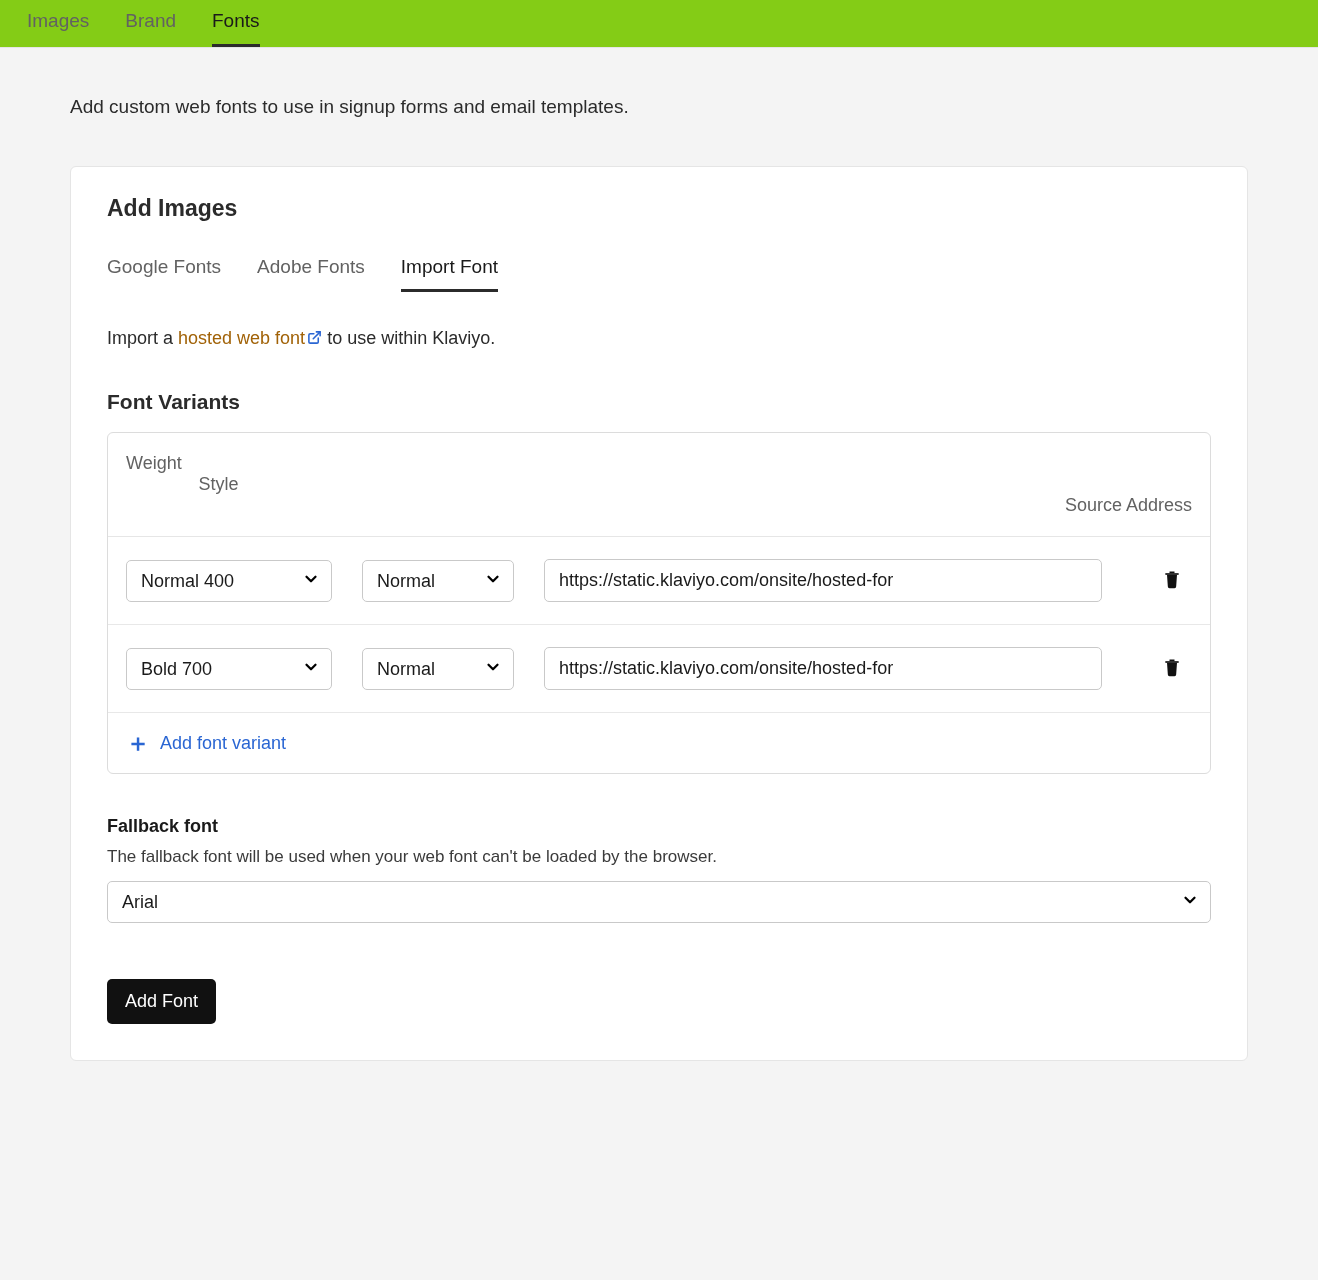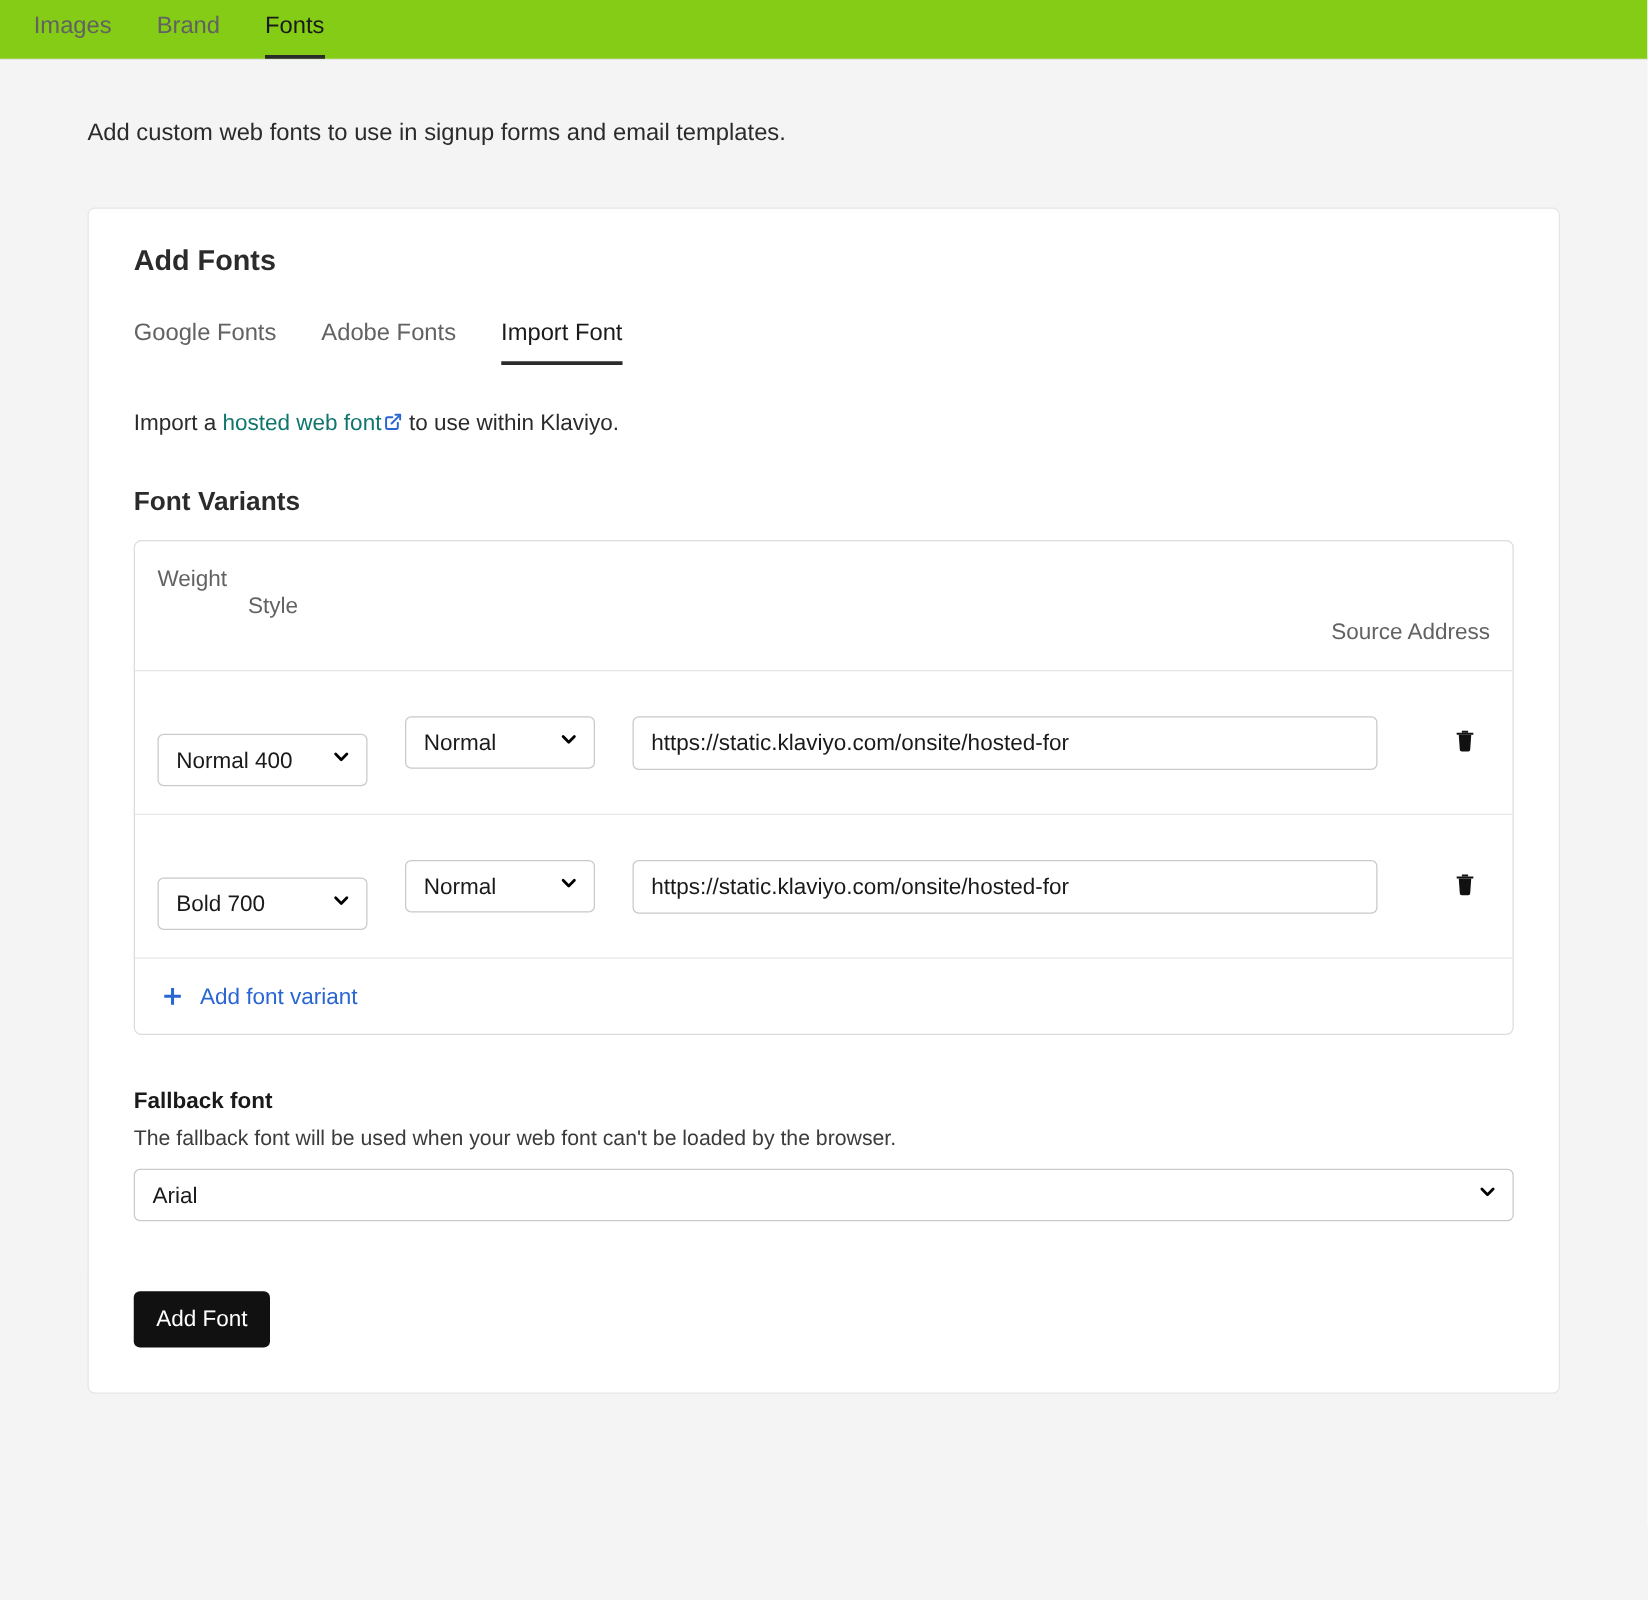--- a/index.html
+++ b/index.html
@@ -69,21 +69,21 @@
     color: #1a1a1a;
     border-bottom: 3px solid #2b2b2b;
     padding-bottom: 11px;
   }
   .import-line {
     font-size: 18px;
     color: #2b2b2b;
     margin-bottom: 28px;
   }
   .import-line a {
-    color: #0f766e;
+    color: #a16207;
     text-decoration: none;
   }
   .ext-icon {
     display: inline-block;
     vertical-align: -1px;
     margin-left: 2px;
   }
   .field-label {
     font-size: 18px;
     font-weight: 600;
@@ -127,21 +127,21 @@
     display: flex;
     align-items: center;
     padding: 22px 18px;
     gap: 30px;
     border-bottom: 1px solid #e8e8e8;
   }
   .variant-row:last-of-type { border-bottom: 1px solid #e8e8e8; }
   .select-wrap {
     position: relative;
   }
-  .select-wrap.weight-w { width: 168px; flex-shrink: 0; margin-top: 28px; }
+  .select-wrap.weight-w { width: 206px; flex-shrink: 0; }
   .select-wrap.style-w { width: 152px; flex-shrink: 0; }
   .select-wrap .select-input {
     appearance: none;
     -webkit-appearance: none;
     padding-right: 36px;
   }
   .select-wrap .chev, .fallback-wrap .chev {
     position: absolute;
     right: 12px;
     top: 50%;
@@ -220,21 +220,21 @@
   <div class="top-tab">Brand</div>
   <div class="top-tab active">Fonts</div>
 </div>
 
 <div class="page-content">
 
   <p class="page-description">Add custom web fonts to use in signup forms and email templates.</p>
 
   <div class="card">
 
-    <h2 class="card-title">Add Fonts</h2>
+    <h2 class="card-title">Add Images</h2>
 
     <div class="sub-tabs">
       <div class="sub-tab">Google Fonts</div>
       <div class="sub-tab">Adobe Fonts</div>
       <div class="sub-tab active">Import Font</div>
     </div>
 
     <p class="import-line">
       <span>Import a </span><a href="#"><span>hosted web font</span><span class="ext-icon">
         <svg width="15" height="15" viewBox="0 0 24 24" fill="none" stroke="#2a66d3" stroke-width="2.5" stroke-linecap="round" stroke-linejoin="round">

